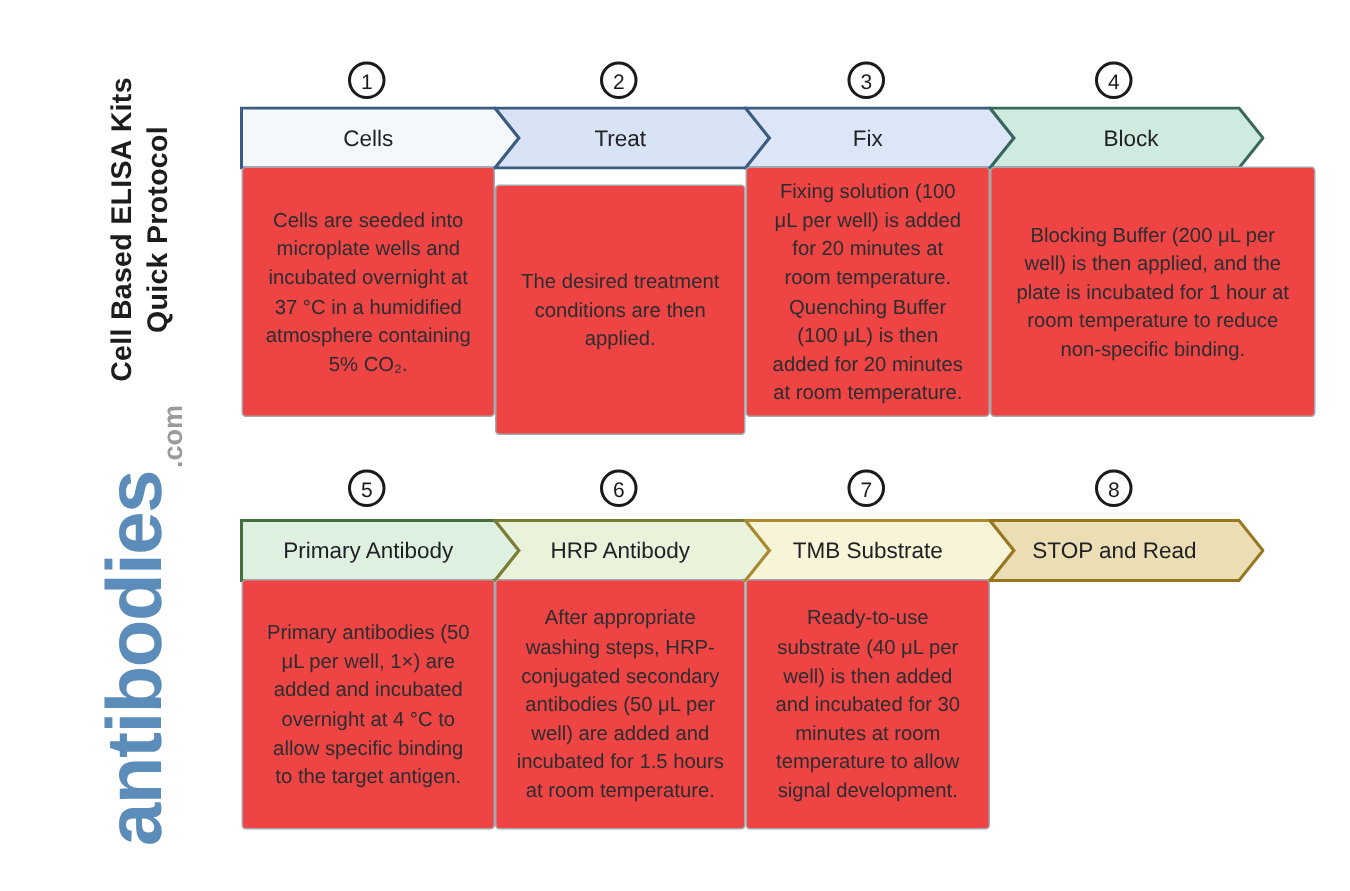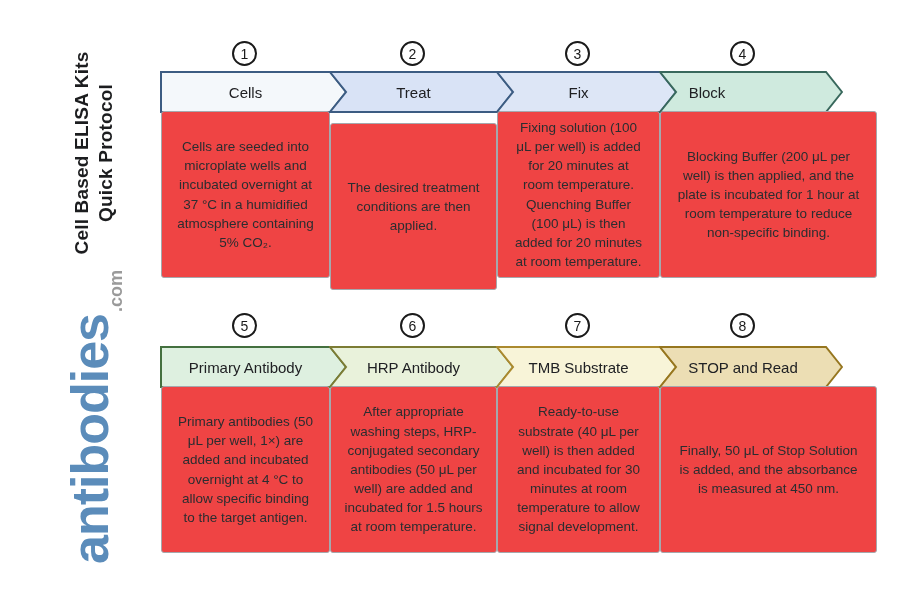--- a/index.html
+++ b/index.html
@@ -95,21 +95,21 @@
   </svg>
   <div class="alabel" style="left:497px;top:72px;width:163px">Fix</div>
   <div class="box" style="left:497px;top:111px;width:163px">Fixing solution (100 μL per well) is added for 20 minutes at room temperature. Quenching Buffer (100 μL) is then added for 20 minutes at room temperature.</div>
 
   <div class="badge" style="left:730px;top:41px">
     <span>4</span>
   </div>
   <svg class="arrow" style="left:659px;top:71px" width="184" height="42" viewBox="0 0 184 42" stroke="#38685c">
     <polygon points="1,1 167,1 183,21 167,41 1,41 17,21" fill="#cfeade"></polygon>
   </svg>
-  <div class="alabel" style="left:624px;top:72px;width:166px">Block</div>
+  <div class="alabel" style="left:671px;top:72px;width:166px">Block</div>
   <div class="box" style="left:660px;top:111px;width:217px">Blocking Buffer (200 μL per well) is then applied, and the plate is incubated for 1 hour at room temperature to reduce non-specific binding.</div>
 
   <div class="badge" style="left:232px;top:313px">
     <span>5</span>
   </div>
   <svg class="arrow" style="left:160px;top:346px" width="187" height="42" viewBox="0 0 187 42" stroke="#44703f">
     <polygon points="1,1 170,1 186,21 170,41 1,41" fill="#def0e0"></polygon>
   </svg>
   <div class="alabel" style="left:161px;top:347px;width:169px">Primary Antibody</div>
   <div class="box" style="left:161px;top:386px;width:169px">Primary antibodies (50 μL per well, 1×) are added and incubated overnight at 4 °C to allow specific binding to the target antigen.</div>
@@ -132,15 +132,14 @@
   <div class="alabel" style="left:497px;top:347px;width:163px">TMB Substrate</div>
   <div class="box" style="left:497px;top:386px;width:163px">Ready-to-use substrate (40 μL per well) is then added and incubated for 30 minutes at room temperature to allow signal development.</div>
 
   <div class="badge" style="left:730px;top:313px">
     <span>8</span>
   </div>
   <svg class="arrow" style="left:659px;top:346px" width="184" height="42" viewBox="0 0 184 42" stroke="#96761f">
     <polygon points="1,1 167,1 183,21 167,41 1,41 17,21" fill="#ecdeb4"></polygon>
   </svg>
   <div class="alabel" style="left:660px;top:347px;width:166px">STOP and Read</div>
-  <div class="box" style="left:660px;top:386px;width:217px">Finally, 50 μL of Stop Solution is added, and the absorbance is measured at 450 nm.</div>
 
 </div>
 
 </body></html>

